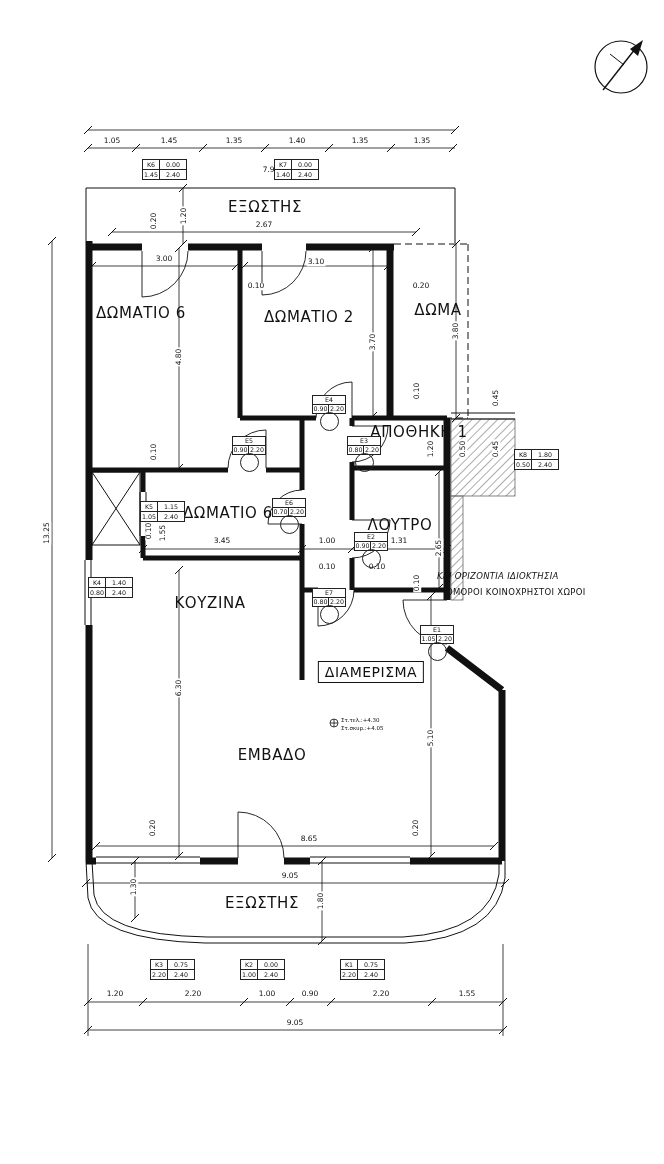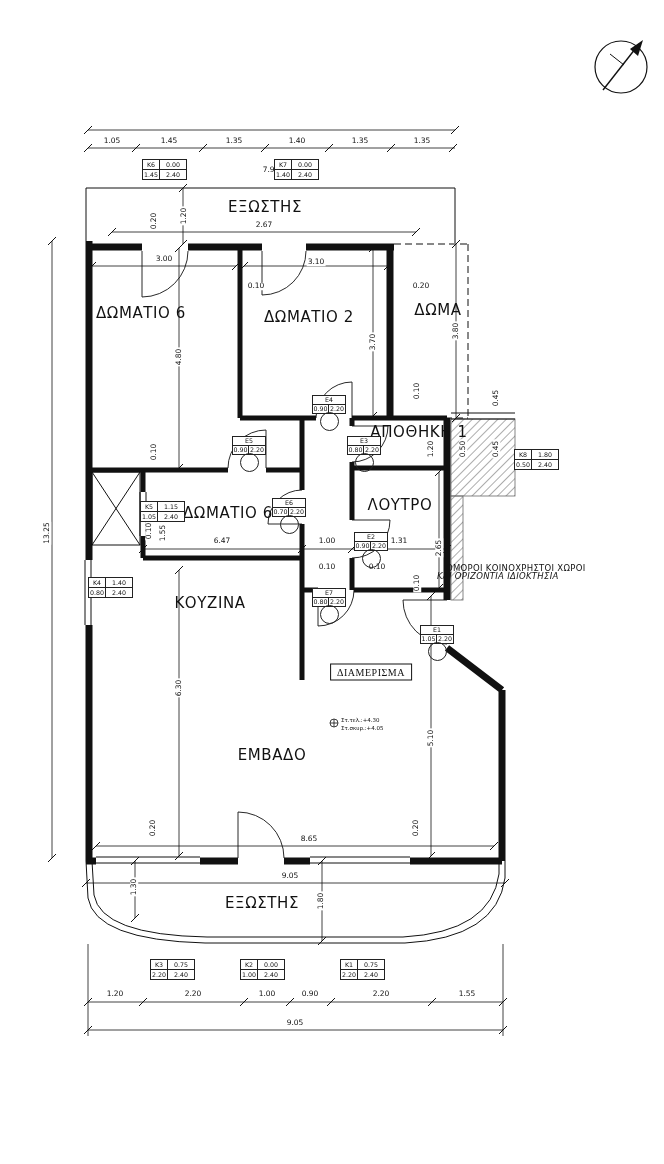--- a/index.html
+++ b/index.html
@@ -6,21 +6,21 @@
   body{width:664px;height:1164px;font-family:"DejaVu Sans",sans-serif;color:#111;}
   .canvas{position:relative;width:664px;height:1164px;overflow:hidden;background:#fff;}
   svg.plan{position:absolute;left:0;top:0;}
   #labels{position:absolute;left:0;top:0;width:664px;height:1164px;}
   .page-title{position:absolute;left:37px;top:50px;font-size:11px;letter-spacing:.2px;white-space:nowrap;color:#111;}
   .room-label{position:absolute;transform:translate(-50%,-50%);font-size:15px;letter-spacing:.6px;white-space:nowrap;color:#111;}
   .dim-label{position:absolute;transform:translate(-50%,-50%);font-size:7.5px;line-height:1;background:#fff;padding:0 1px;white-space:nowrap;color:#111;}
   .dim-label.vert{transform:translate(-50%,-50%) rotate(-90deg);}
   .note-label{position:absolute;transform:translate(0,-50%);font-size:8.5px;letter-spacing:.3px;white-space:nowrap;color:#111;}
   .level-label{position:absolute;transform:translate(0,-50%);font-size:5.5px;white-space:nowrap;color:#111;}
-  .apt-tag{position:absolute;transform:translate(-50%,-50%);font-size:10px;letter-spacing:.5px;border:1px solid #111;background:#fff;padding:2px 6px;white-space:nowrap;font-family:Liberation Serif, serif;}
+  .apt-tag{position:absolute;transform:translate(-50%,-50%);font-size:14px;letter-spacing:.5px;border:1px solid #111;background:#fff;padding:2px 6px;white-space:nowrap;}
   .door-tag{position:absolute;width:34px;}
   .dt-box{border:1px solid #222;background:#fff;font-size:6.3px;line-height:8px;text-align:center;}
   .dt-code{border-bottom:1px solid #222;}
   .dt-dims{display:grid;grid-template-columns:1fr 1fr;}
   .dt-dims span:first-child{border-right:1px solid #222;}
   .dt-circle{width:17px;height:17px;border:1px solid #222;border-radius:50%;margin:-2px auto 0;background:transparent;}
   .win-tag{position:absolute;display:grid;grid-template-columns:17px 26px;border:1px solid #222;background:#fff;font-size:6.3px;line-height:9px;text-align:center;}
   .wt-code{border-right:1px solid #222;border-bottom:1px solid #222;}
   .win-tag span:nth-child(2){border-bottom:1px solid #222;}
   .win-tag span:nth-child(3){border-right:1px solid #222;}
@@ -188,38 +188,38 @@
       <path d="M 330,723 H 338 M 334,719 V 727"></path>
     </g>
   </svg>
 
   <div id="labels">
   <div class="room-label" style="left: 265px; top: 207px;">ΕΞΩΣΤΗΣ</div>
       <div class="room-label" style="left: 141px; top: 313px;">ΔΩΜΑΤΙΟ 6</div>
       <div class="room-label" style="left: 309px; top: 317px;">ΔΩΜΑΤΙΟ 2</div>
       <div class="room-label" style="left: 438px; top: 310px;">ΔΩΜΑ</div>
       <div class="room-label" style="left: 419px; top: 432px;">ΑΠΟΘΗΚΗ 1</div>
-      <div class="room-label" style="left: 400px; top: 505px; text-align: center;">ΛΟΥΤΡΟ</div>
+      <div class="room-label" style="left: 400px; top: 525px; text-align: center;">ΛΟΥΤΡΟ</div>
       <div class="room-label" style="left: 228px; top: 513px;">ΔΩΜΑΤΙΟ 6</div>
       <div class="room-label" style="left: 210px; top: 603px;">ΚΟΥΖΙΝΑ</div>
       <div class="room-label" style="left: 272px; top: 755px;">ΕΜΒΑΔΟ</div>
       <div class="room-label" style="left: 262px; top: 903px;">ΕΞΩΣΤΗΣ</div>
       <div class="dim-label" style="left: 271px; top: 122px; margin-top: 48px;">7.95</div>
       <div class="dim-label" style="left: 112px; top: 141px;">1.05</div>
       <div class="dim-label" style="left: 169px; top: 141px;">1.45</div>
       <div class="dim-label" style="left: 234px; top: 141px;">1.35</div>
       <div class="dim-label" style="left: 297px; top: 141px;">1.40</div>
       <div class="dim-label" style="left: 360px; top: 141px;">1.35</div>
       <div class="dim-label" style="left: 422px; top: 141px;">1.35</div>
       <div class="dim-label" style="left: 264px; top: 225px;">2.67</div>
       <div class="dim-label" style="left: 164px; top: 259px;">3.00</div>
       <div class="dim-label" style="left: 316px; top: 250px; margin-top: 12px;">3.10</div>
       <div class="dim-label" style="left: 256px; top: 286px;">0.10</div>
       <div class="dim-label" style="left: 421px; top: 286px;">0.20</div>
-      <div class="dim-label" style="left: 222px; top: 541px;">6.47</div>
+      <div class="dim-label" style="left: 222px; top: 541px;">3.45</div>
       <div class="dim-label" style="left: 327px; top: 541px;">1.00</div>
       <div class="dim-label" style="left: 399px; top: 541px;">1.31</div>
       <div class="dim-label" style="left: 327px; top: 567px;">0.10</div>
       <div class="dim-label" style="left: 377px; top: 567px;">0.10</div>
       <div class="dim-label" style="left: 309px; top: 839px;">8.65</div>
       <div class="dim-label" style="left: 290px; top: 876px;">9.05</div>
       <div class="dim-label" style="left: 115px; top: 994px;">1.20</div>
       <div class="dim-label" style="left: 193px; top: 994px;">2.20</div>
       <div class="dim-label" style="left: 267px; top: 994px;">1.00</div>
       <div class="dim-label" style="left: 310px; top: 994px;">0.90</div>
@@ -241,21 +241,21 @@
       <div class="dim-label vert" style="left: 149px; top: 531px;">0.10</div>
       <div class="dim-label vert" style="left: 163px; top: 533px;">1.55</div>
       <div class="dim-label vert" style="left: 439px; top: 548px;">2.65</div>
       <div class="dim-label vert" style="left: 417px; top: 583px;">0.10</div>
       <div class="dim-label vert" style="left: 179px; top: 688px;">6.30</div>
       <div class="dim-label vert" style="left: 431px; top: 738px;">5.10</div>
       <div class="dim-label vert" style="left: 153px; top: 828px;">0.20</div>
       <div class="dim-label vert" style="left: 416px; top: 828px;">0.20</div>
       <div class="dim-label vert" style="left: 134px; top: 887px;">1.30</div>
       <div class="dim-label vert" style="left: 321px; top: 901px;">1.80</div>
-      <div class="note-label" style="left: 437px; top: 568px; padding-left: 9px;">ΟΜΟΡΟΙ ΚΟΙΝΟΧΡΗΣΤΟΙ ΧΩΡΟΙ</div>
+      <div class="note-label" style="left: 437px; top: 592px; padding-left: 9px;">ΟΜΟΡΟΙ ΚΟΙΝΟΧΡΗΣΤΟΙ ΧΩΡΟΙ</div>
       <div class="note-label" style="left: 437px; top: 576px; font-style: italic;">ΚΑΙ ΟΡΙΖΟΝΤΙΑ ΙΔΙΟΚΤΗΣΙΑ</div>
       <div class="level-label" style="left: 341px; top: 720px;">Στ.τελ.:+4.30</div>
       <div class="level-label" style="left: 341px; top: 728px;">Στ.σκυρ.:+4.05</div>
       <div class="apt-tag" style="left: 371px; top: 672px;">ΔΙΑΜΕΡΙΣΜΑ</div>
       <div class="door-tag" style="left: 312px; top: 395px;">
         <div class="dt-box">
           <div class="dt-code">Ε4</div>
           <div class="dt-dims">
             <span>0.90</span>
             <span>2.20</span>

